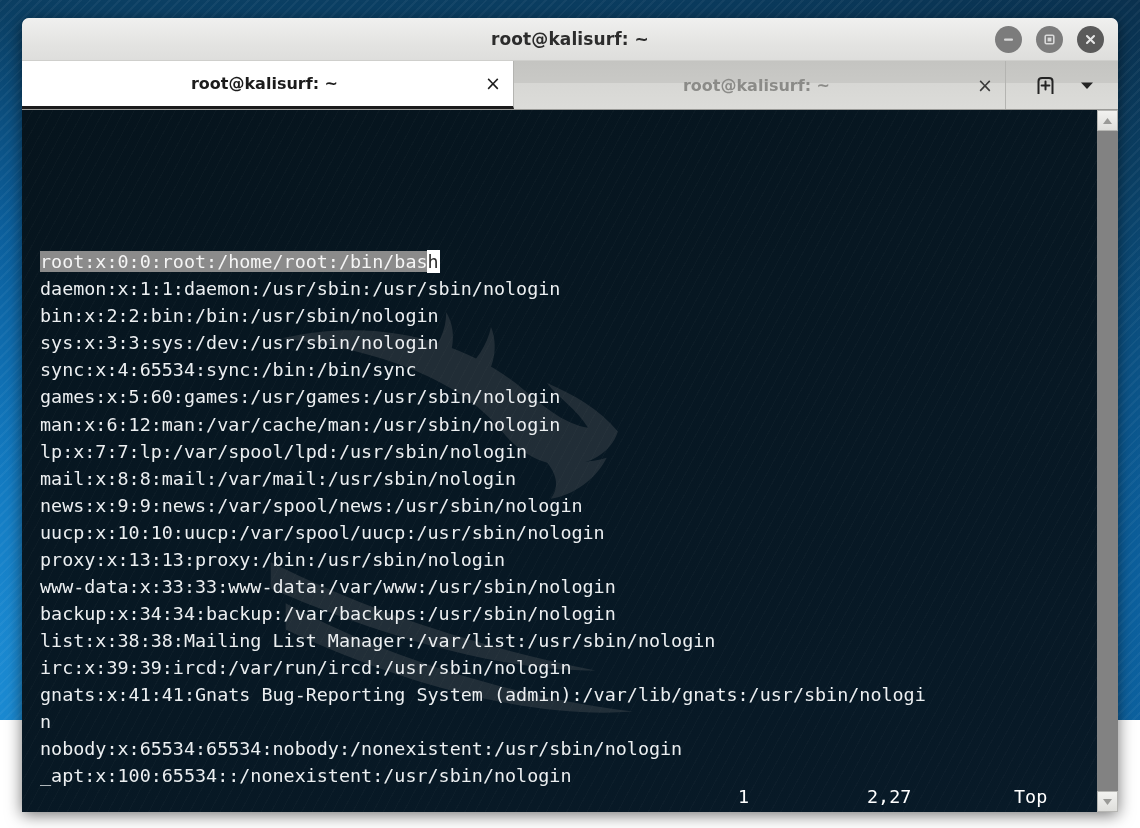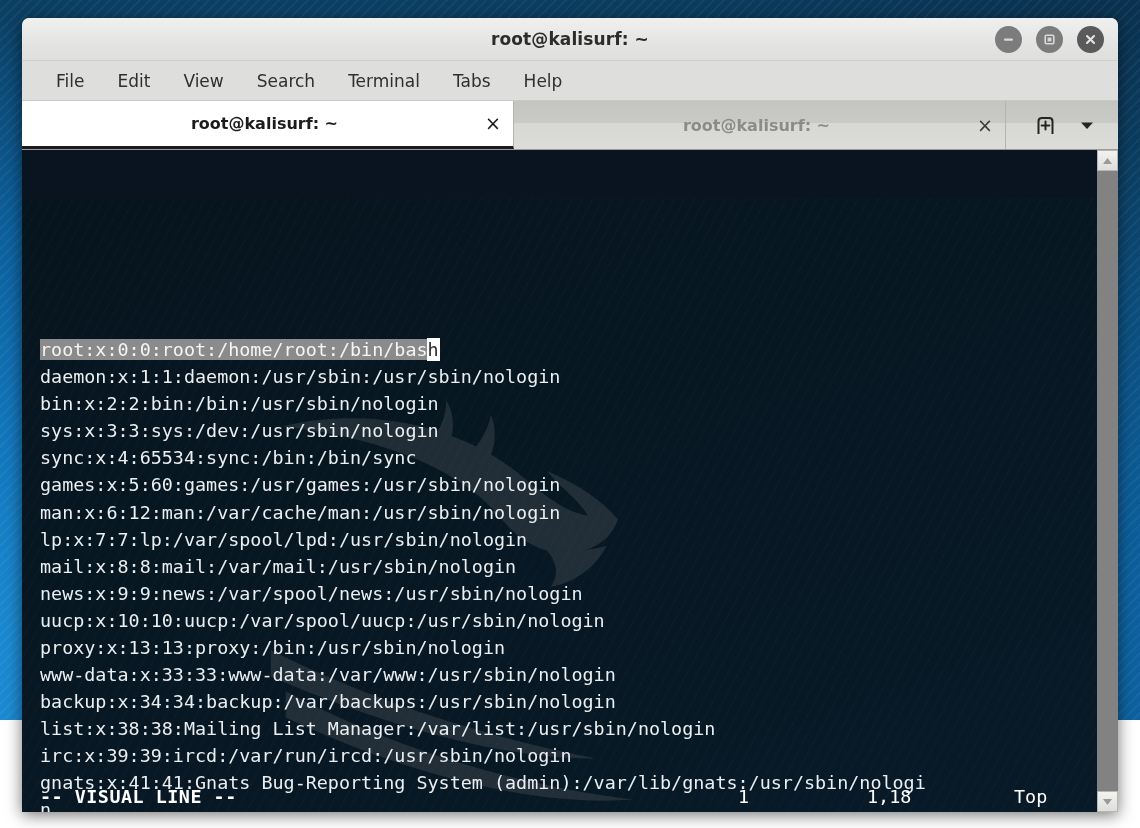--- a/index.html
+++ b/index.html
@@ -157,21 +157,20 @@
         rgba(0,0,0,0) 9px),
       linear-gradient(160deg,#06141d 0%, #071722 40%, #081a28 100%);
     overflow: hidden;
     padding: 3px 0 0 18px;
     font-family: "DejaVu Sans Mono", monospace;
     font-size: 18.4px;
     line-height: 27.05px;
     color: #eceff1;
     letter-spacing: 0px;
     white-space: pre;
-    margin-top: 48px;
   }
   
   #dragon {
     position: absolute;
     right: 270px; top: 120px;
     width: 560px; height: 560px;
     opacity: 0.30;
     pointer-events: none;
     z-index: 0;
   }
@@ -258,29 +257,20 @@
           </svg>
         </div>
         <div class="wbtn close">
           <svg width="15" height="15" viewBox="0 0 15 15">
             <path d="M4 4 L11 11 M11 4 L4 11" stroke="#e6e6e6" stroke-width="2.1" stroke-linecap="round"></path>
           </svg>
         </div>
       </div>
     </div>
 
-    <div id="menubar">
-      <div class="menu-item">File</div>
-      <div class="menu-item">Edit</div>
-      <div class="menu-item">View</div>
-      <div class="menu-item">Search</div>
-      <div class="menu-item">Terminal</div>
-      <div class="menu-item">Tabs</div>
-      <div class="menu-item">Help</div>
-    </div>
 
     <div id="tabbar">
       <div class="tab active">
         <span class="tlabel">root@kalisurf: ~</span>
         <span class="tclose">×</span>
       </div>
       <div class="tab inactive">
         <span class="tlabel">root@kalisurf: ~</span>
         <span class="tclose">×</span>
       </div>
@@ -314,23 +304,22 @@
             <path d="M2 178 C58 206 116 224 176 236 C130 236 72 222 2 192 Z"></path>
             <path d="M10 200 C70 232 134 250 196 258 C142 262 74 244 10 214 Z"></path>
             <path d="M104 78 C112 70 118 62 120 52 C124 62 122 74 114 84 Z"></path>
             <path d="M84 70 C92 62 96 54 96 44 C102 54 100 66 94 76 Z"></path>
           </g>
         </svg>
 
         <div id="termlines"><div class="tline"><span class="sel">root:x:0:0:root:/home/root:/bin/bas</span><span class="curs">h</span></div><div class="tline">daemon:x:1:1:daemon:/usr/sbin:/usr/sbin/nologin</div><div class="tline">bin:x:2:2:bin:/bin:/usr/sbin/nologin</div><div class="tline">sys:x:3:3:sys:/dev:/usr/sbin/nologin</div><div class="tline">sync:x:4:65534:sync:/bin:/bin/sync</div><div class="tline">games:x:5:60:games:/usr/games:/usr/sbin/nologin</div><div class="tline">man:x:6:12:man:/var/cache/man:/usr/sbin/nologin</div><div class="tline">lp:x:7:7:lp:/var/spool/lpd:/usr/sbin/nologin</div><div class="tline">mail:x:8:8:mail:/var/mail:/usr/sbin/nologin</div><div class="tline">news:x:9:9:news:/var/spool/news:/usr/sbin/nologin</div><div class="tline">uucp:x:10:10:uucp:/var/spool/uucp:/usr/sbin/nologin</div><div class="tline">proxy:x:13:13:proxy:/bin:/usr/sbin/nologin</div><div class="tline">www-data:x:33:33:www-data:/var/www:/usr/sbin/nologin</div><div class="tline">backup:x:34:34:backup:/var/backups:/usr/sbin/nologin</div><div class="tline">list:x:38:38:Mailing List Manager:/var/list:/usr/sbin/nologin</div><div class="tline">irc:x:39:39:ircd:/var/run/ircd:/usr/sbin/nologin</div><div class="tline">gnats:x:41:41:Gnats Bug-Reporting System (admin):/var/lib/gnats:/usr/sbin/nologi</div><div class="tline">n</div><div class="tline">nobody:x:65534:65534:nobody:/nonexistent:/usr/sbin/nologin</div><div class="tline">_apt:x:100:65534::/nonexistent:/usr/sbin/nologin</div></div>
 
         <div id="statusline">
-          <span class="mode">-- VISUAL LINE --</span>
           <span class="s-a">1</span>
-          <span class="s-b">1,18</span>
+          <span class="s-b">2,27</span>
           <span class="s-c">Top</span>
         </div>
       </div>
 
       <div id="scroll">
         <div class="sb-btn">
           <svg width="11" height="8" viewBox="0 0 11 8">
             <path d="M5.5 1 L10 7 L1 7 Z" fill="#9a9a97"></path>
           </svg>
         </div>

